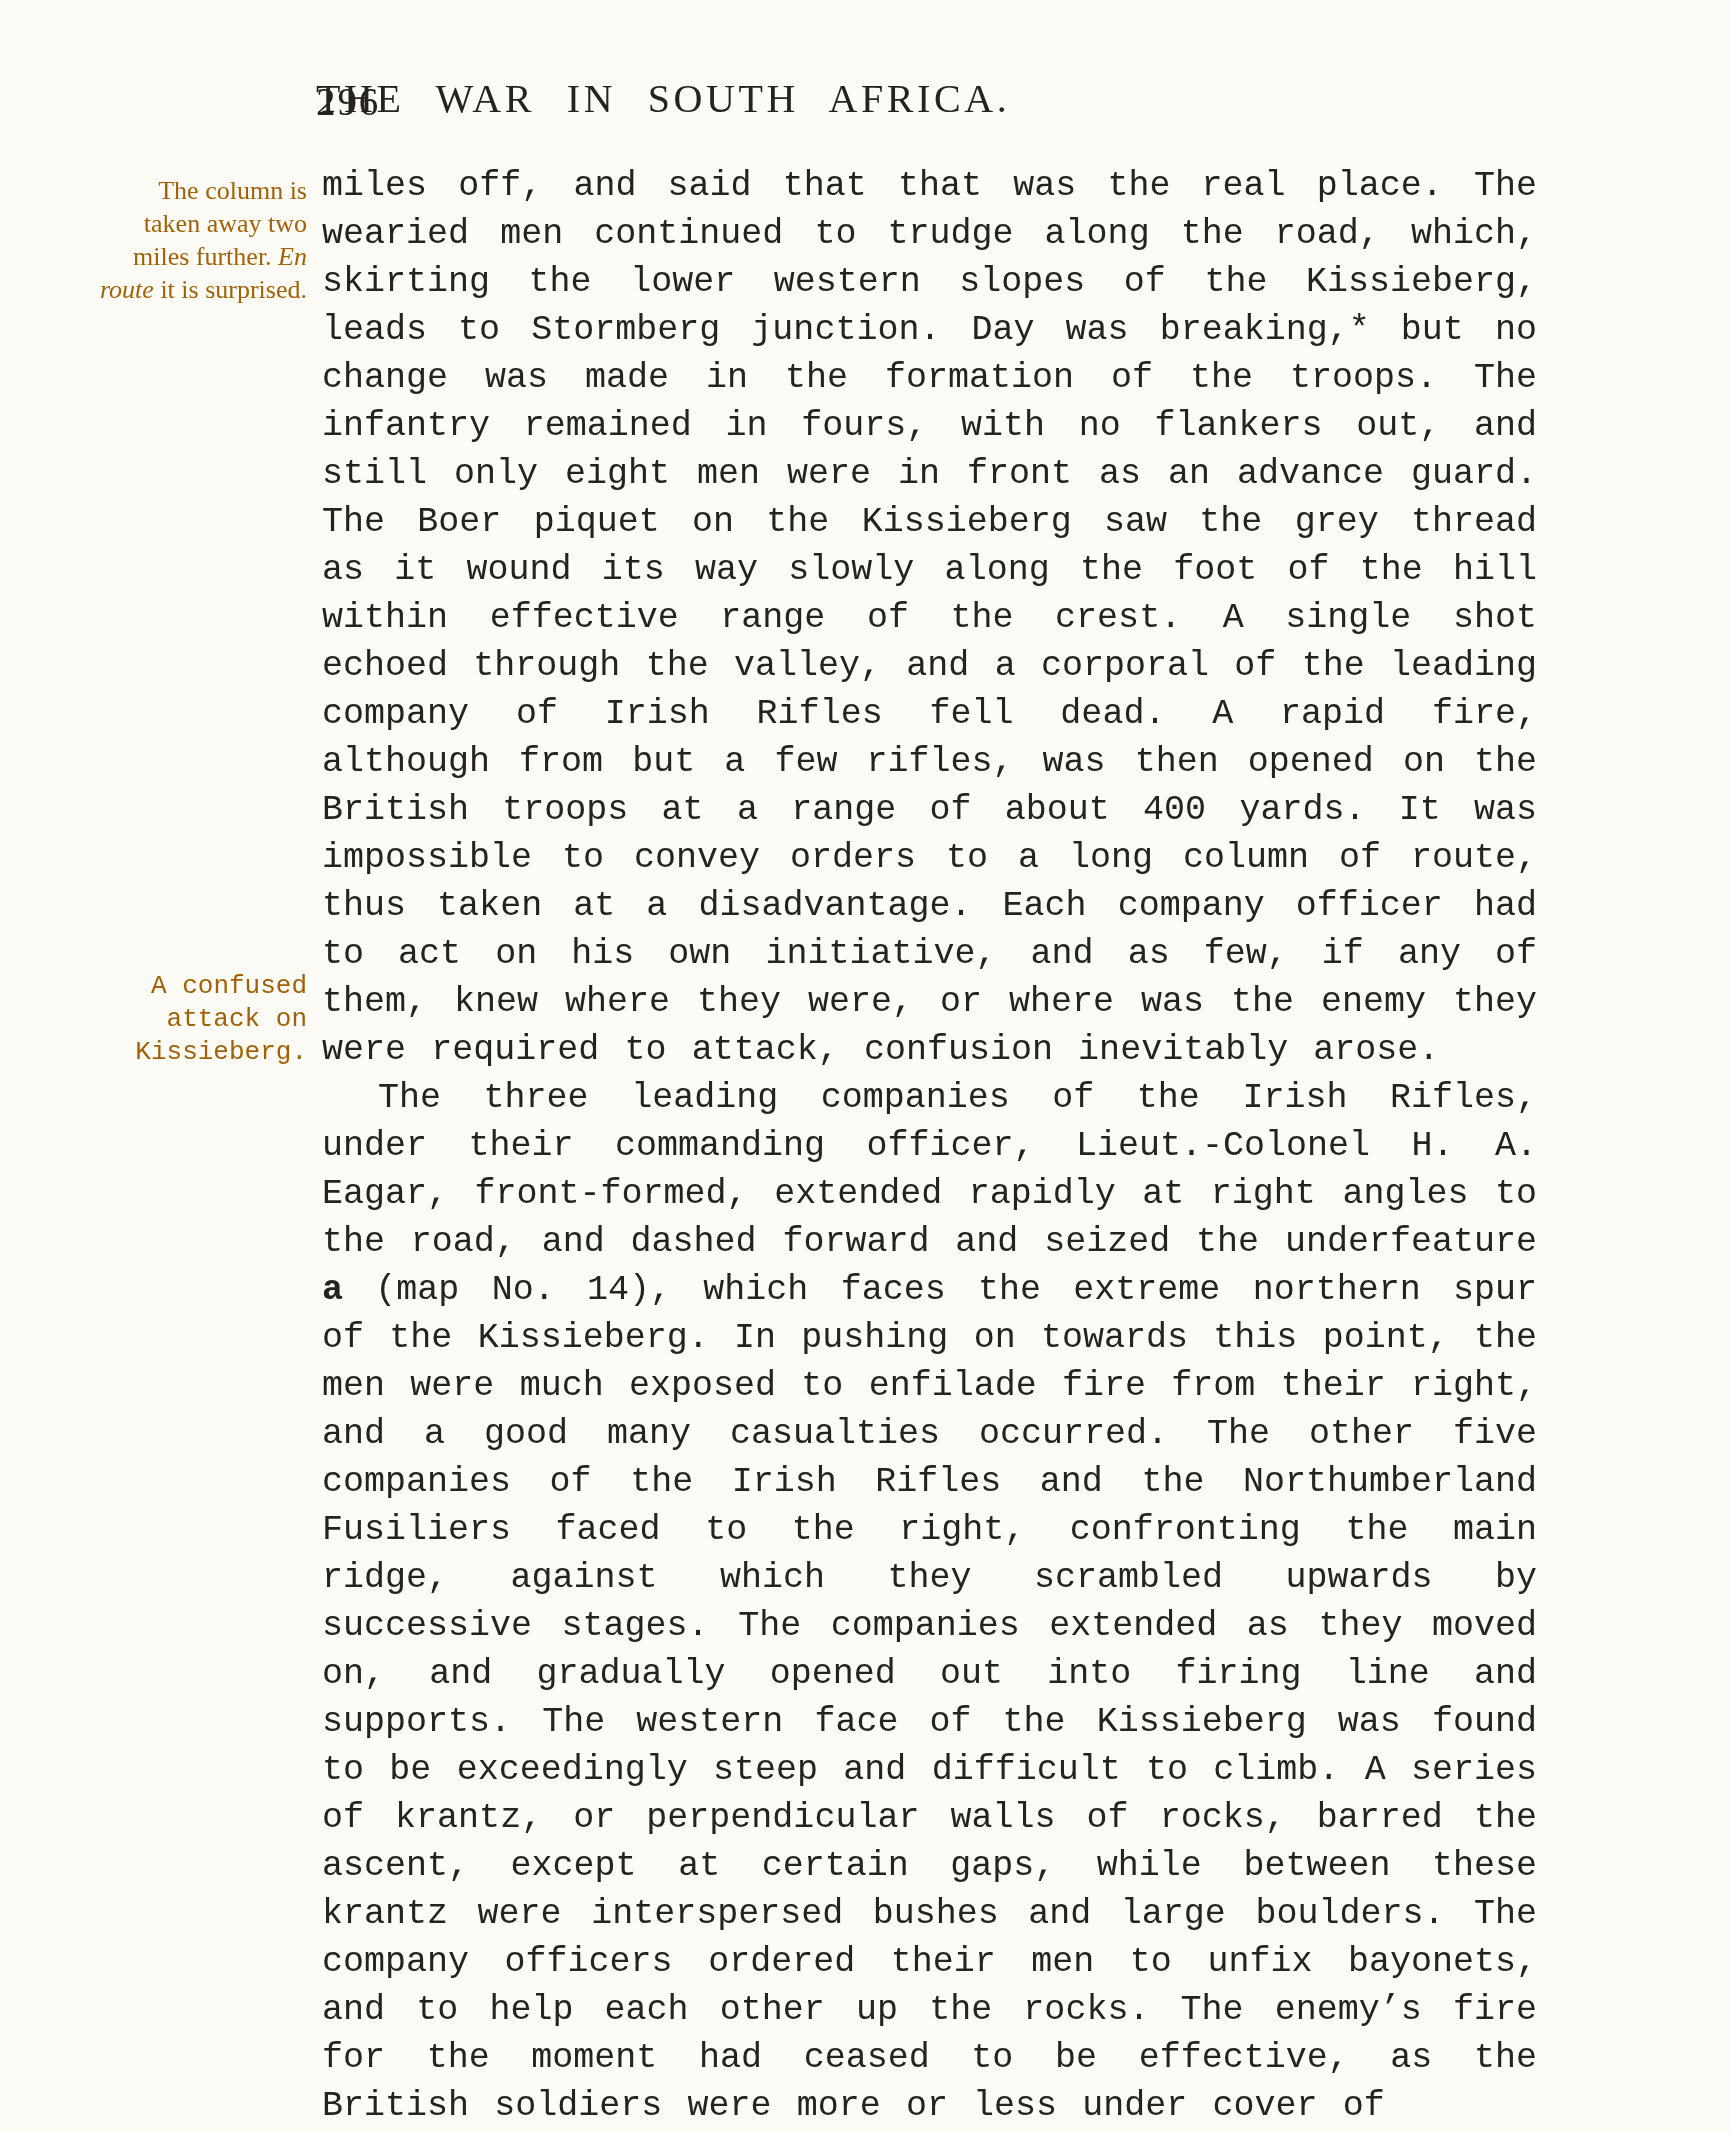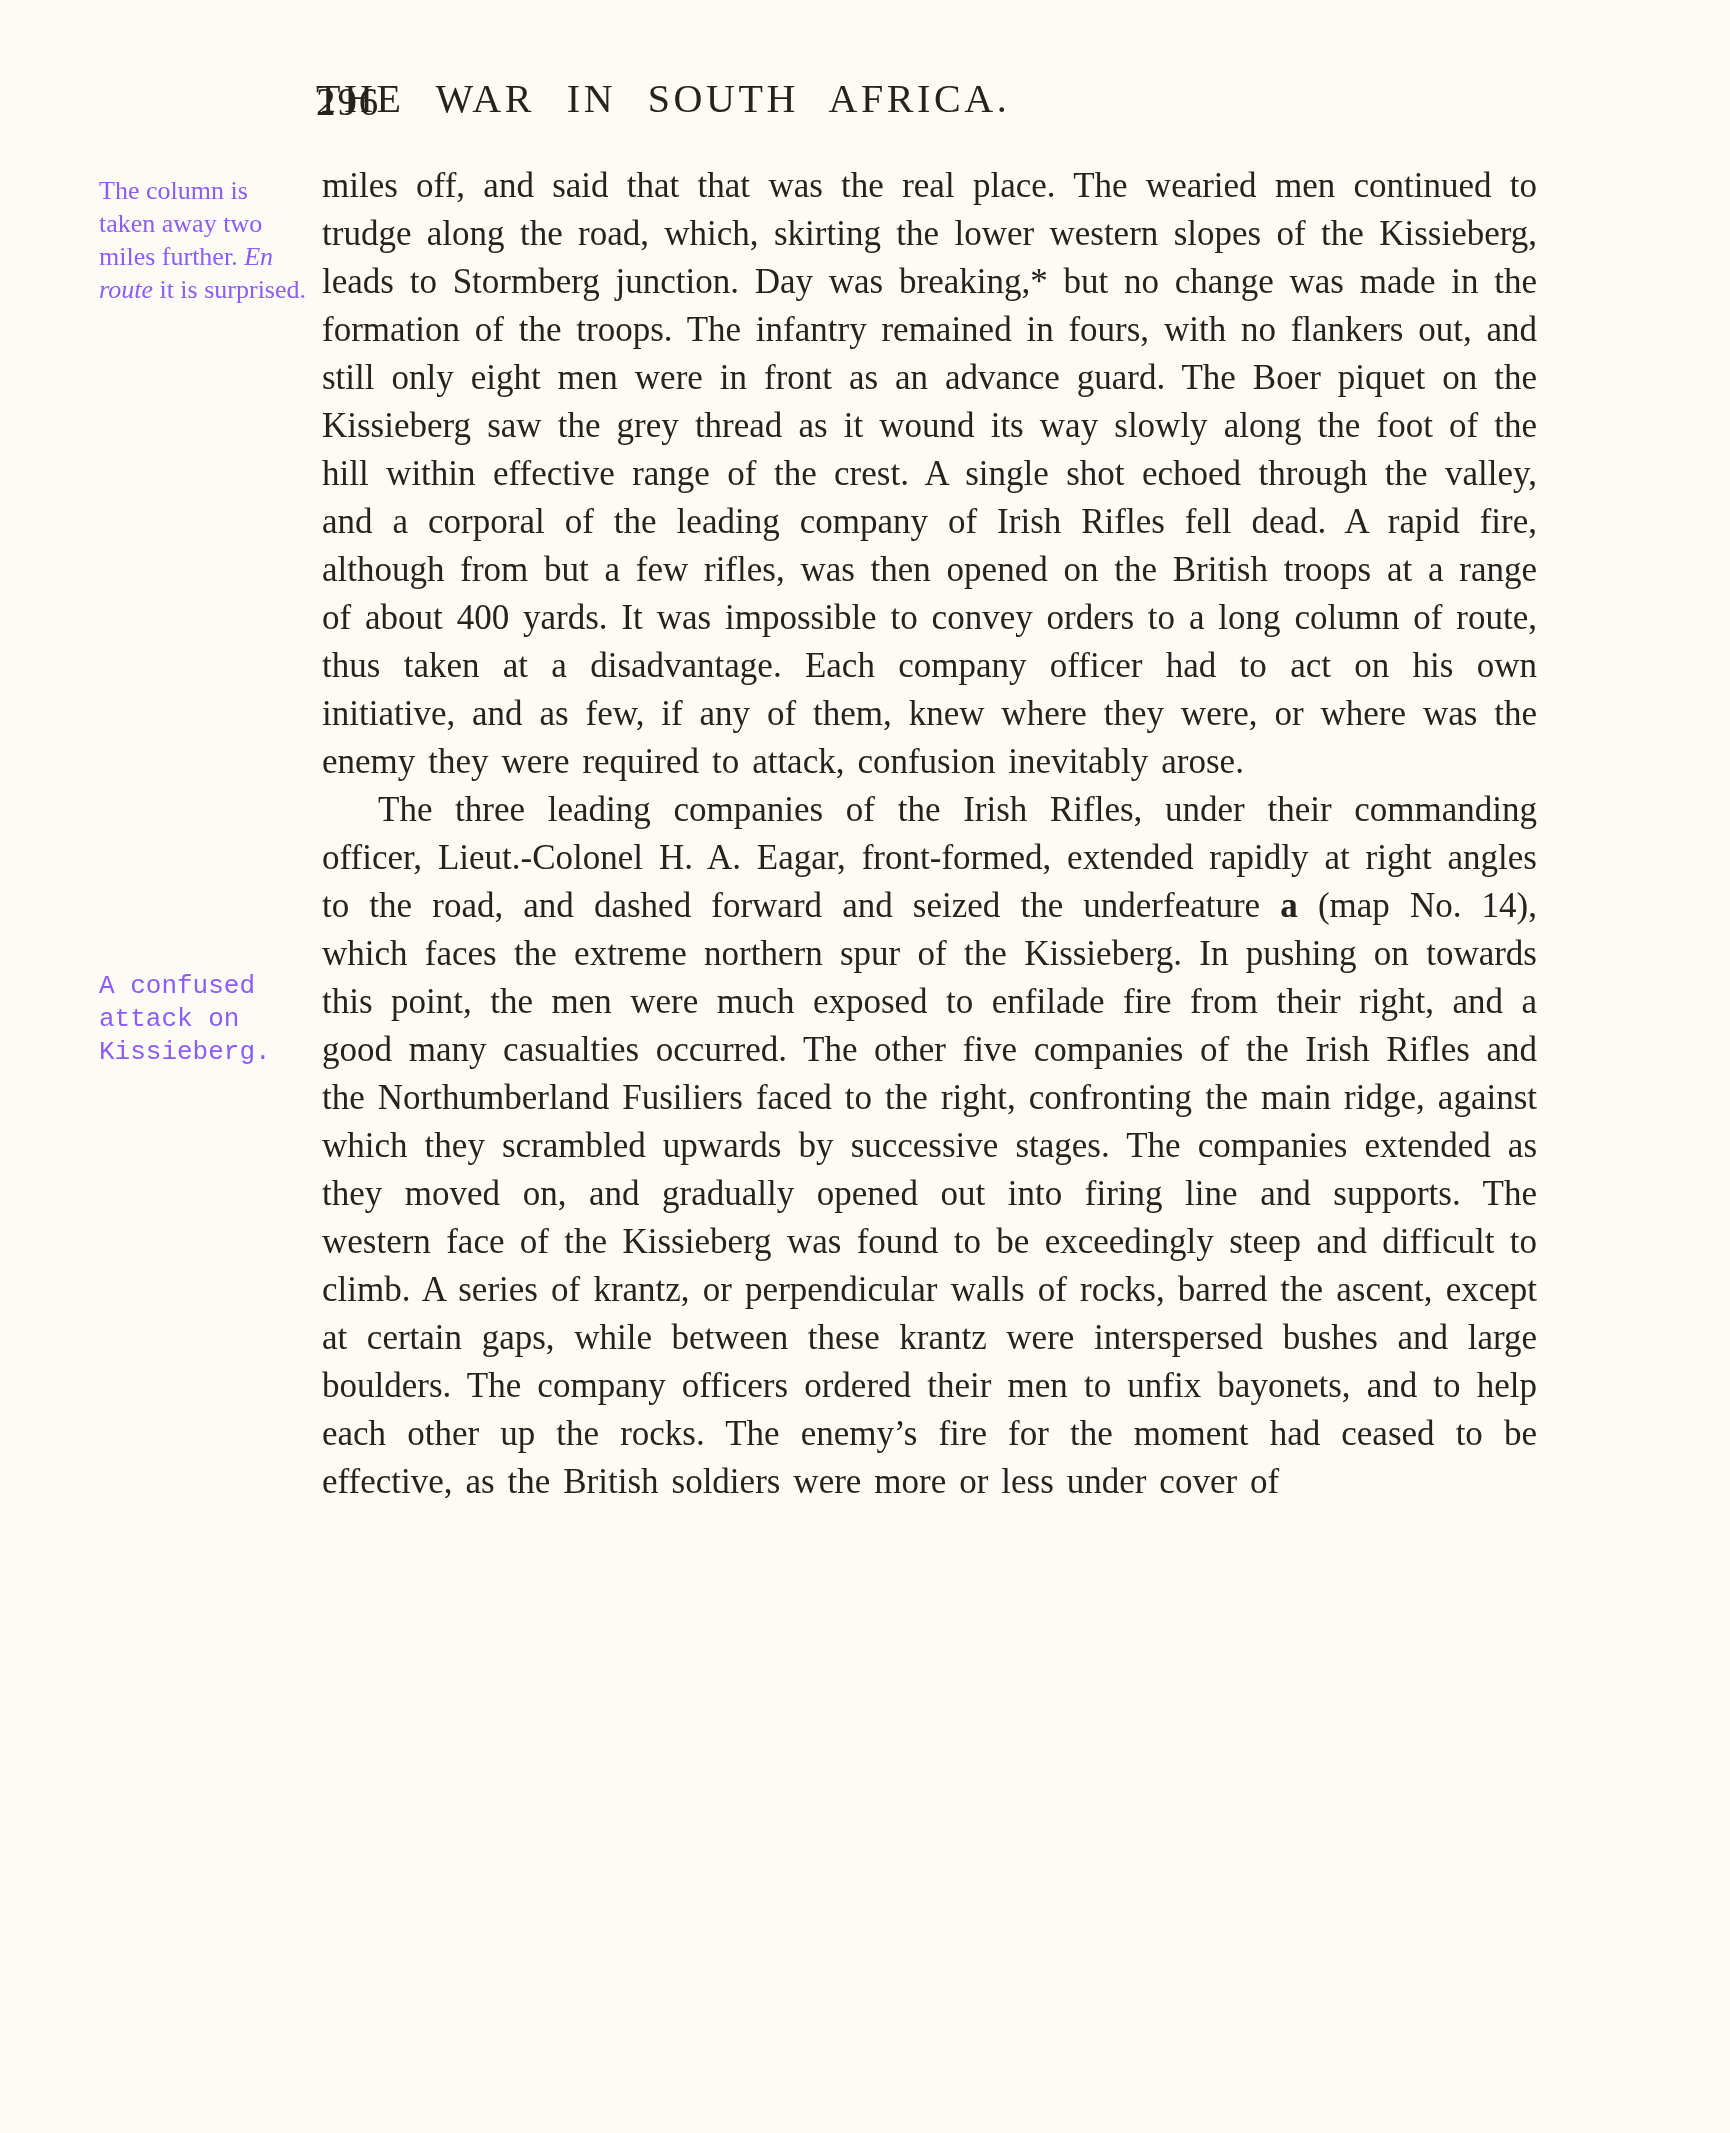--- a/index.html
+++ b/index.html
@@ -38,39 +38,40 @@
     letter-spacing: 0.09em;
     word-spacing: 0.45em;
   }
   
   .margin-note {
     position: absolute;
     left: 99px;
     width: 208px;
     font-size: 26px;
     line-height: 33px;
-    color: #8b5cf6;
-    text-align: left;
+    color: #a16207;
+    text-align: right;
   }
   .margin-note-1 { top: 174px; }
   .margin-note-2 { top: 970px; font-family: Liberation Mono, monospace; }
   .margin-note i { font-style: italic; }
   
   .main-text {
     position: absolute;
     top: 162px;
     left: 322px;
     width: 1215px;
   }
   .para {
     margin: 0;
     font-size: 35px;
     line-height: 48px;
     text-align: justify;
     word-spacing: 0.12em;
+    font-family: Liberation Mono, monospace;
   }
   .para.indented {
     text-indent: 56px;
   }
   .para b { font-weight: bold; }
   
   .footnote {
     position: absolute;
     top: 1917px;
     left: 322px;

